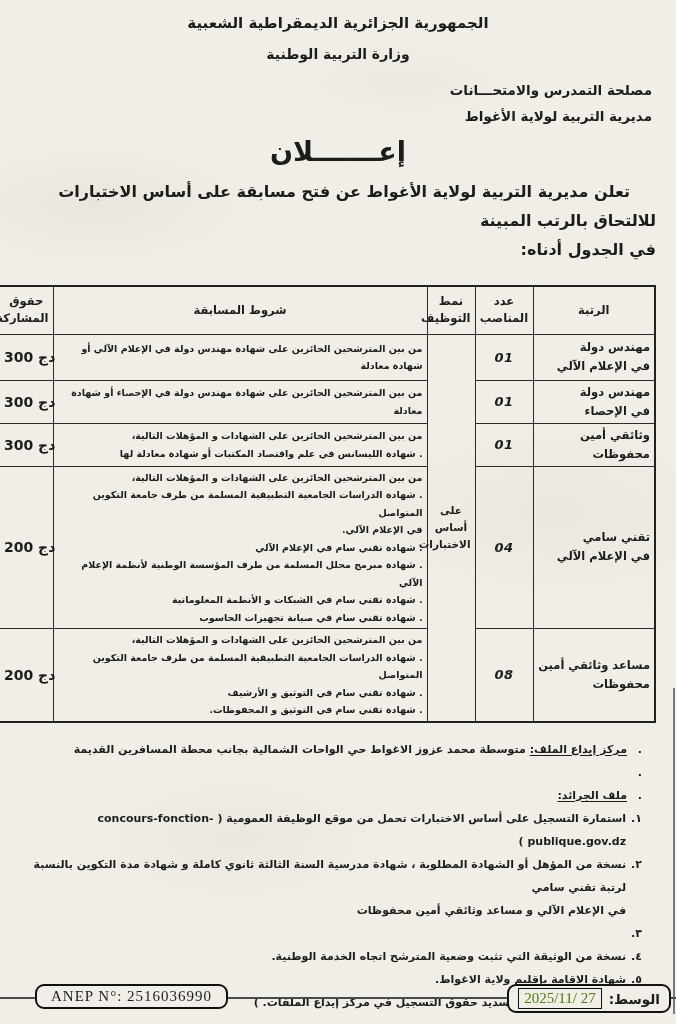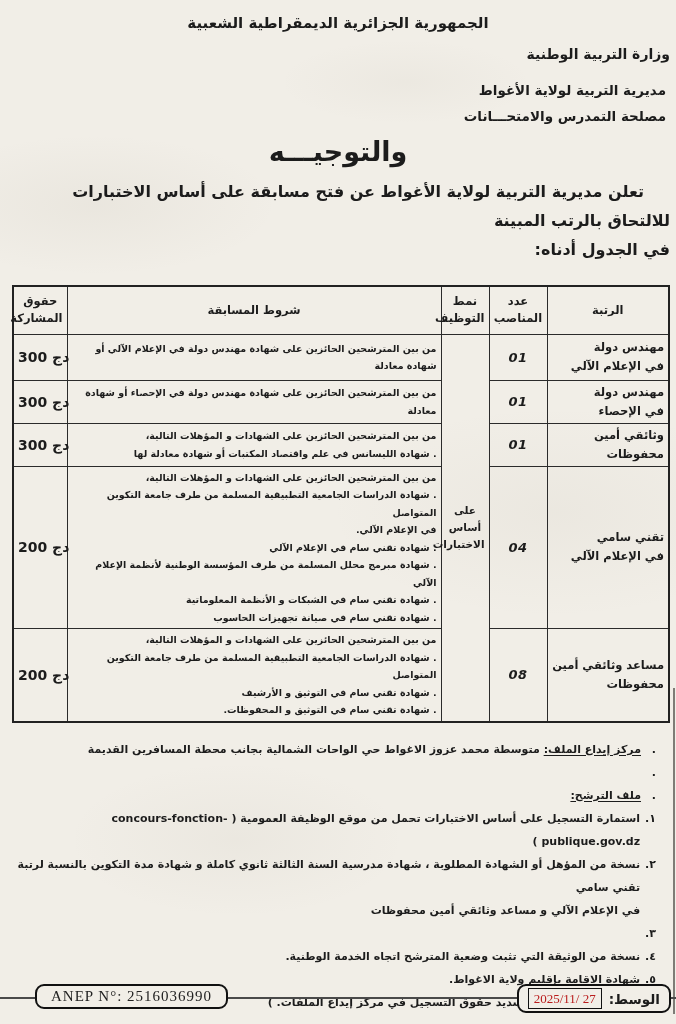--- a/index.html
+++ b/index.html
@@ -11,32 +11,32 @@
     width:676px; height:1024px;
     margin:0 auto;
     direction:rtl;
     color:#1c1c1c;
     background-color:#f1eee7;
     background-image:
       radial-gradient(ellipse 260px 100px at 14% 20%, rgba(140,130,110,.07), transparent 70%),
       radial-gradient(ellipse 320px 150px at 82% 50%, rgba(140,130,110,.06), transparent 70%),
       radial-gradient(ellipse 240px 110px at 35% 82%, rgba(140,130,110,.06), transparent 70%),
       radial-gradient(ellipse 180px 60px at 60% 8%, rgba(140,130,110,.05), transparent 70%);
-    padding:12px 6px 0;
+    padding:12px 20px 0;
     overflow:hidden;
     font-weight:700;
   }
   
   .page-edge {
     position:absolute; right:1px; top:688px; width:2px; height:326px;
     background:rgba(50,48,44,.6);
   }
 
   .rep-line  { text-align:center; font-size:15px; line-height:22px; letter-spacing:.2px; }
-  .min-line  { font-size:14px; line-height:22px; margin-top:9px; }
+  .min-line  { text-align:center; font-size:14px; line-height:22px; margin-top:9px; }
 
   .dept { margin-top:12px; padding-left:14px; text-align:right; font-size:13.5px; line-height:26px; padding-right:4px; }
 
   .title { text-align:center; font-size:27px; line-height:40px; margin-top:3px; font-weight:700; }
 
   .intro { font-size:16px; line-height:29px; margin-top:5px; text-indent:26px;
            white-space:pre-line; padding-left:6px; }
 
   table.jobs {
     width:656px; margin-top:21px;
@@ -77,39 +77,39 @@
   }
   .paper-box {
     position:absolute; right:5px; top:3px;
     background:#f1eee7; border:2.5px solid #111; border-radius:9px;
     padding:2px 9px;
     display:flex; align-items:center; gap:7px;
     font-size:13.5px;
   }
   .date-box {
     border:1.5px solid #111; padding:0 5px;
-    font-family:"Liberation Serif", serif; font-size:13px; font-weight:400;
-    direction:ltr; color:#b91c1c; line-height:19px;
+    font-family:"Liberation Serif", serif; font-size:15px; font-weight:400;
+    direction:ltr; color:#4d7c0f; line-height:19px;
   }
 </style>
 </head>
 <body>
 
 <div class="page">
   <div class="page-edge"></div>
 
   <div class="rep-line">الجمهورية الجزائرية الديمقراطية الشعبية</div>
   <div class="min-line">وزارة التربية الوطنية</div>
 
   <div class="dept">
+    <div>مصلحة التمدرس والامتحـــانات</div>
     <div>مديرية التربية لولاية الأغواط</div>
-    <div>مصلحة التمدرس والامتحـــانات</div>
   </div>
 
-  <div class="title">والتوجيـــه</div>
+  <div class="title">إعـــــــلان</div>
 
   <p class="intro">تعلن مديرية التربية لولاية الأغواط عن فتح مسابقة على أساس الاختبارات للالتحاق بالرتب المبينة
 في الجدول أدناه:</p>
 
   <table class="jobs">
     <colgroup>
       <col class="c-rank">
         <col class="c-pos">
         <col class="c-mode">
         <col class="c-cond">
@@ -176,21 +176,21 @@
   <div class="notes">
     <div class="note">
       <span class="note-marker">.</span>
       <span class="note-text"><span class="note-label">مركز إيداع الملف:</span><span> متوسطة محمد عزوز الاغواط حي الواحات الشمالية بجانب محطة المسافرين القديمة</span></span>
     </div>
     <div class="note">
       <span class="note-marker">.</span>
     </div>
     <div class="note">
       <span class="note-marker">.</span>
-      <span class="note-text"><span class="note-label">ملف الترشح:</span><span></span></span>
+      <span class="note-text"><span class="note-label">ملف الجرائد:</span><span></span></span>
     </div>
     <div class="note">
       <span class="note-marker">١.</span>
       <span class="note-text"><span class="note-label"></span><span>استمارة التسجيل على أساس الاختبارات تحمل من موقع الوظيفة العمومية ( concours-fonction-publique.gov.dz )</span></span>
     </div>
     <div class="note">
       <span class="note-marker">٢.</span>
       <span class="note-text"><span class="note-label"></span><span>نسخة من المؤهل أو الشهادة المطلوبة ، شهادة مدرسية السنة الثالثة ثانوي كاملة و شهادة مدة التكوين بالنسبة لرتبة تقني سامي
 في الإعلام الآلي و مساعد وثائقي أمين محفوظات</span></span>
     </div>

